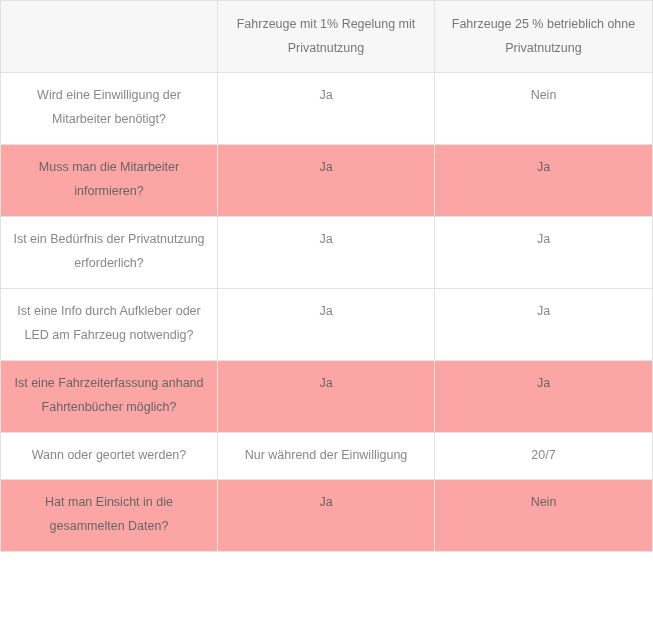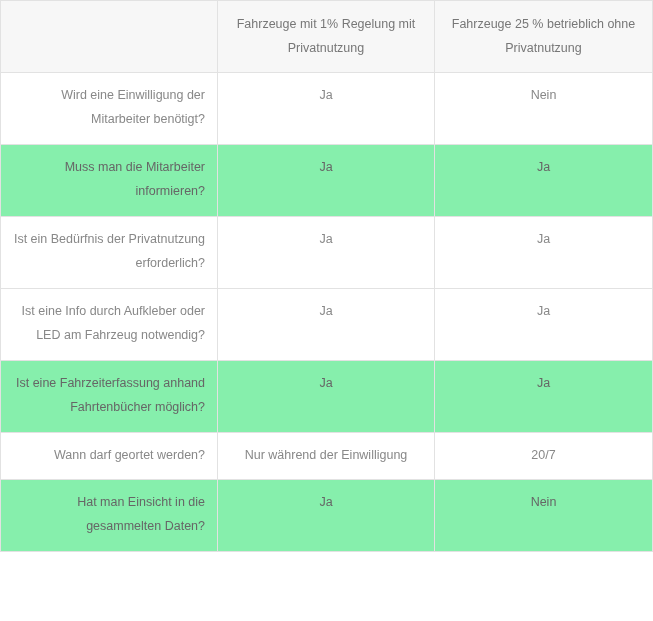--- a/index.html
+++ b/index.html
@@ -19,22 +19,22 @@
     table.cmp td, table.cmp th {
       border: 1px solid #e2e2e2;
       vertical-align: top;
       padding: 10px 12px 12px 12px;
       font-weight: normal;
       box-sizing: border-box;
     }
     table.cmp tr { height: 72px; padding-left: 31px; }
     table.cmp tr.short { height: 46px; }
     table.cmp tr.header th { background: #f7f7f7; text-align: center; color: #777777; padding-top: 11px; }
-    table.cmp tr.shaded td { background: #86efac; color: #666666; }
-    table.cmp td.q { text-align: right; padding-left: 12px; }
+    table.cmp tr.shaded td { background: #fca5a5; color: #666666; }
+    table.cmp td.q { text-align: center; padding-left: 12px; }
     table.cmp td.a { text-align: center; }
   </style>
 </head>
 <body>
 
 <table class="cmp">
   <colgroup>
       <col class="c0">
       <col class="c1">
       <col class="c2">
@@ -64,21 +64,21 @@
     <td class="q">Ist eine Info durch Aufkleber oder LED am Fahrzeug notwendig?</td>
     <td class="a">Ja</td>
     <td class="a">Ja</td>
   </tr>
   <tr class="shaded">
     <td class="q">Ist eine Fahrzeiterfassung anhand Fahrtenbücher möglich?</td>
     <td class="a">Ja</td>
     <td class="a">Ja</td>
   </tr>
   <tr class="short">
-    <td class="q">Wann darf geortet werden?</td>
+    <td class="q">Wann oder geortet werden?</td>
     <td class="a">Nur während der Einwilligung</td>
     <td class="a">20/7</td>
   </tr>
   <tr class="shaded">
     <td class="q">Hat man Einsicht in die gesammelten Daten?</td>
     <td class="a">Ja</td>
     <td class="a">Nein</td>
   </tr>
 </tbody>
   </table>

